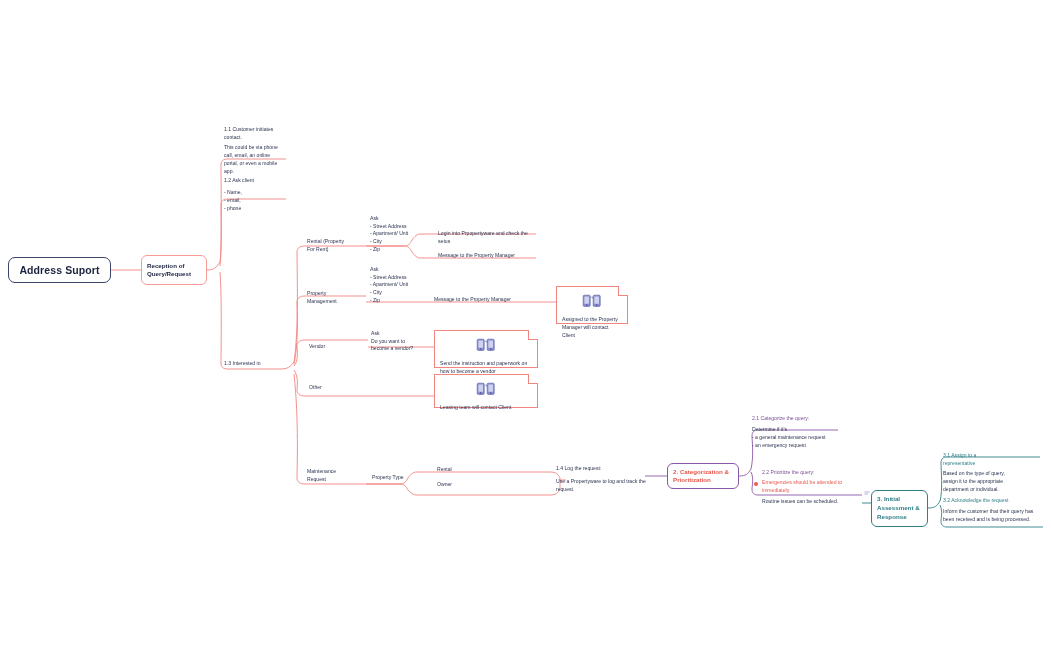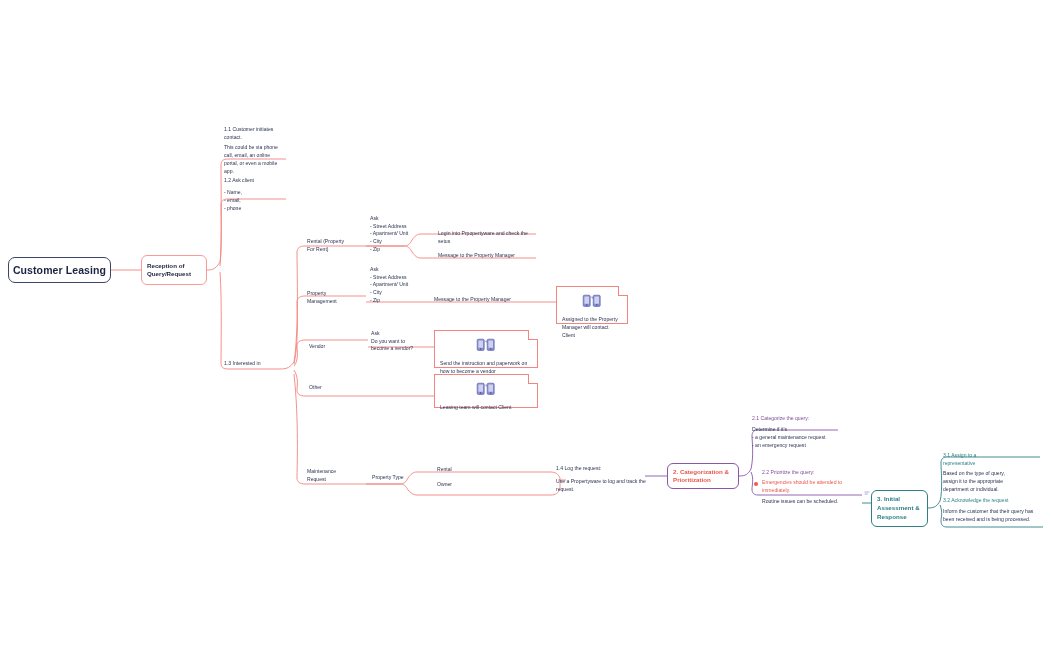--- a/index.html
+++ b/index.html
@@ -117,21 +117,21 @@
     </g>
 
     <g fill="none" stroke="#2e7f86" stroke-width="0.9">
       <path d="M862 503 H 871"></path>
       <path d="M928 508 C 935 508, 937 506, 940 501"></path>
       <path d="M940 501 C 943 490, 941 470, 941 463 C 941 459, 943 457, 947 457 H 1040"></path>
       <path d="M940 505 C 943 512, 941 518, 941 521 C 941 525, 943 527, 947 527 H 1043"></path>
     </g>
   </svg>
 
-  <div class="node root">Customer Leasing</div>
+  <div class="node root">Address Suport</div>
 
   <div class="node n-reception">Reception of
 Query/Request</div>
 
   <div class="node n-categ">2. Categorization &amp;
 Prioritization</div>
 
   <div class="node n-initial">3. Initial
 Assessment &amp;
 Response</div>

